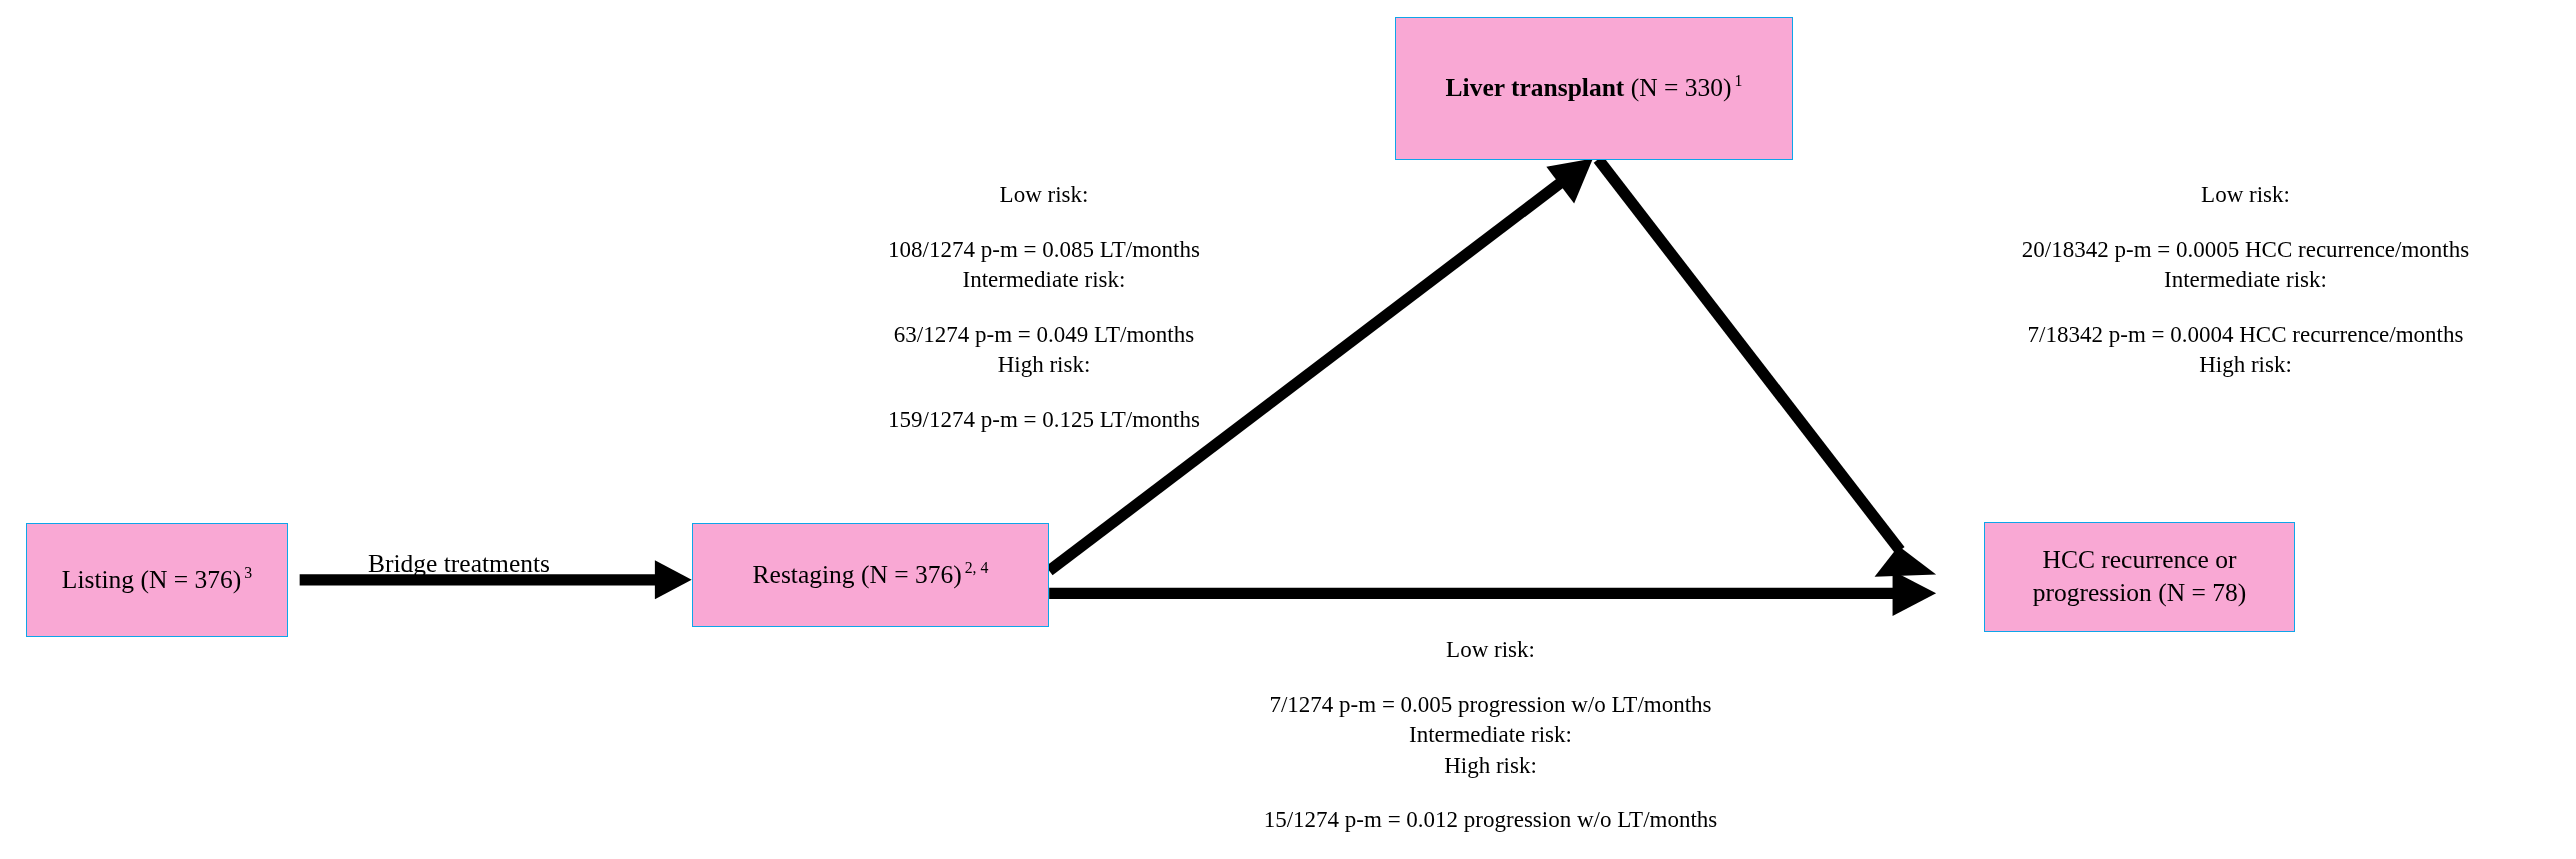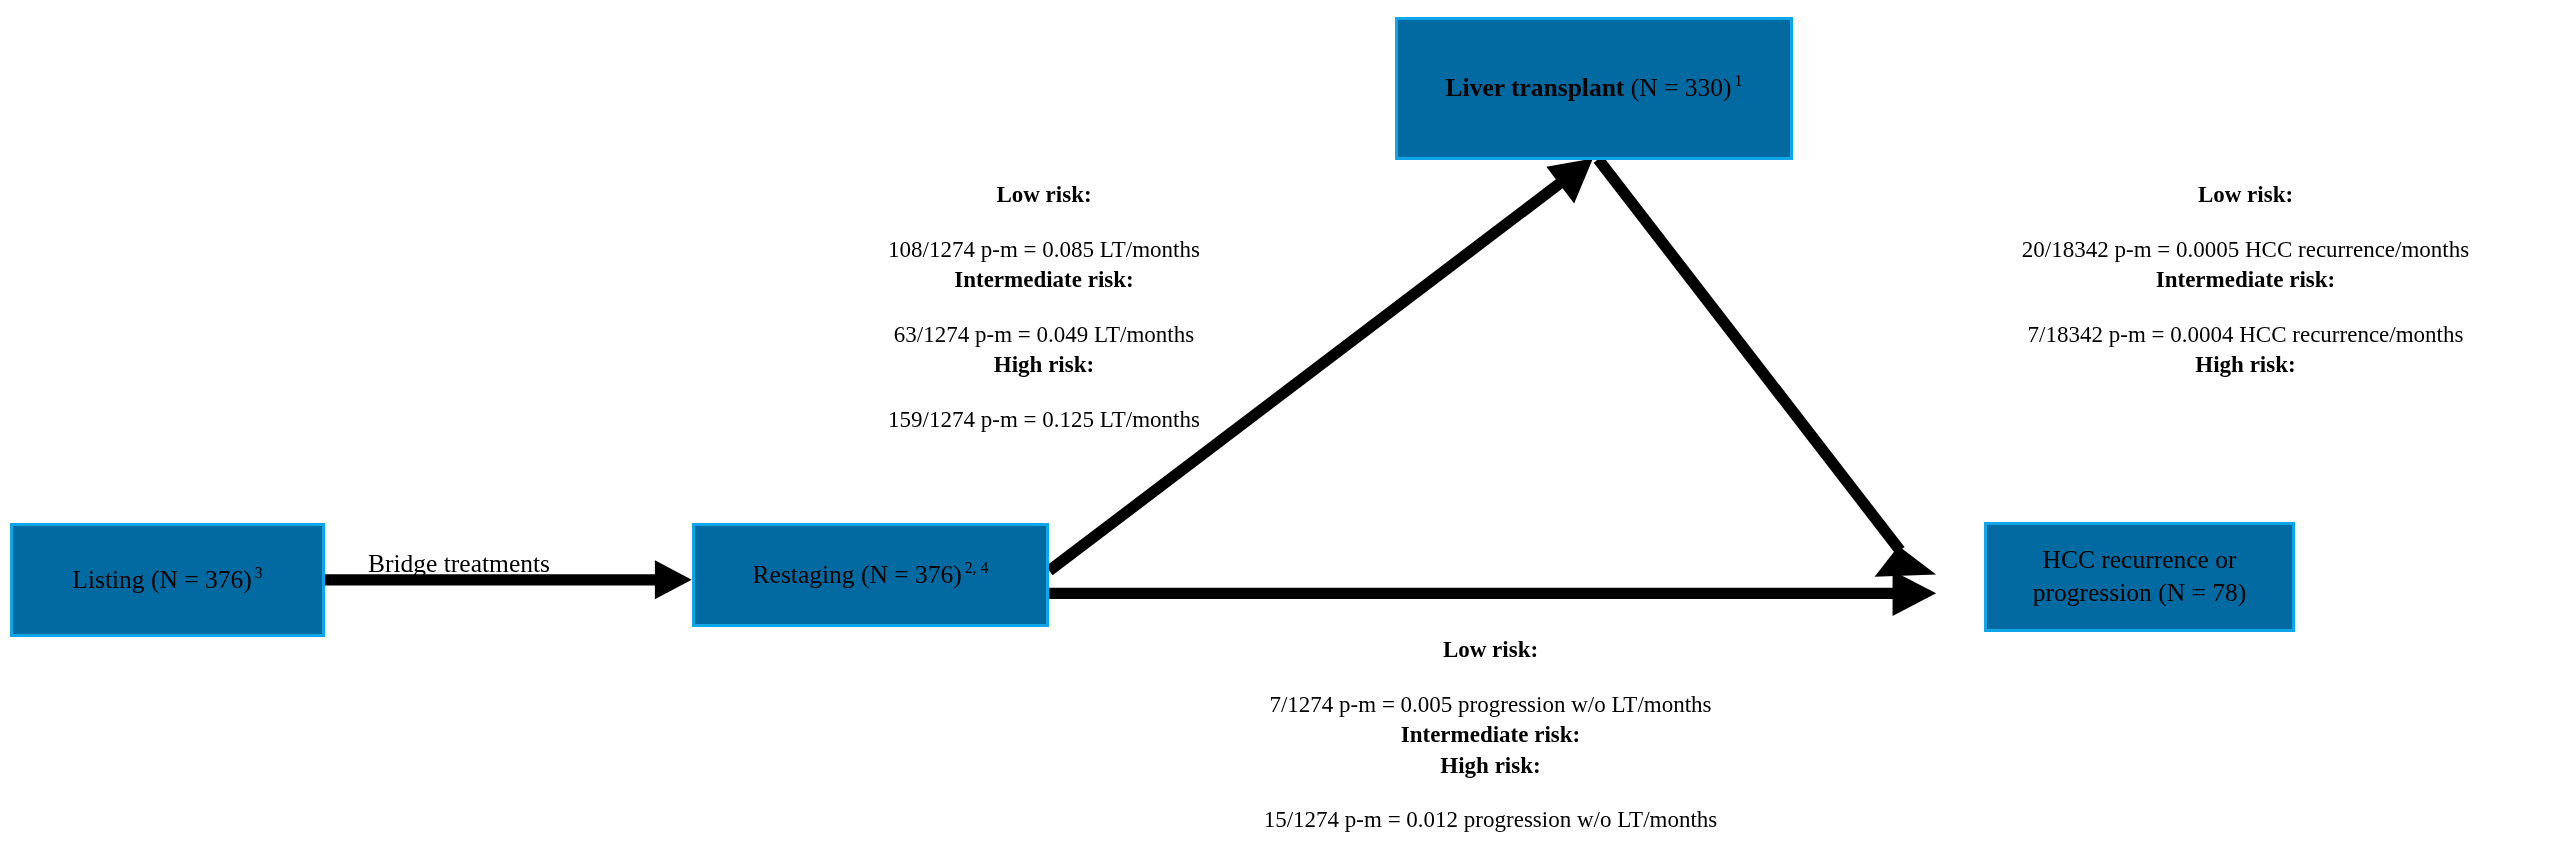--- a/index.html
+++ b/index.html
@@ -13,22 +13,22 @@
     height: 860px;
     background: #ffffff;
     font-family: "Liberation Serif", "DejaVu Serif", serif;
     color: #000000;
     overflow: hidden;
   }
   
   .node {
     position: absolute;
     box-sizing: border-box;
-    border: 3px solid #0ea5e9;
-    background: #0369a1;
+    border: 1px solid #0ea5e9;
+    background: #f9a8d4;
     display: flex;
     align-items: center;
     justify-content: center;
     text-align: center;
     line-height: 1.28;
     z-index: 3;
   }
   .node .label {
     display: block;
     white-space: nowrap;
@@ -36,21 +36,21 @@
   }
   .node .label.wrap { white-space: normal; }
   .bold { font-weight: bold; }
   sup.sfx {
     font-size: 0.62em;
     vertical-align: super;
     line-height: 0;
     padding-left: 3px;
   }
 
-  #node-listing       { left: 10px;   top: 523px; width: 315px; height: 114px; }
+  #node-listing       { left: 26px;   top: 523px; width: 262px; height: 114px; }
   #node-restaging     { left: 692px;  top: 523px; width: 357px; height: 104px; }
   #node-transplant    { left: 1395px; top: 16.5px;  width: 398px; height: 143px; }
   #node-hcc           { left: 1984px; top: 522px; width: 311px; height: 110px; }
 
   
   #arrows {
     position: absolute;
     left: 0; top: 0;
     width: 2576px;
     height: 860px;
@@ -59,21 +59,21 @@
 
   
   .annot {
     position: absolute;
     text-align: center;
     font-size: 23px;
     line-height: 1.33;
     white-space: nowrap;
     z-index: 4;
   }
-  .annot .hdr  { font-weight: bold; }
+  .annot .hdr  { font-weight: normal; }
   .annot .val  { font-weight: normal; margin-top: 24px; }
 
   #annot-lt        { left: 800px; top: 180px;  width: 488px; }
   #annot-recur     { left: 1915px; top: 180px;  width: 661px; }
   #annot-prog      { left: 1175px; top: 635px;  width: 631px; }
 
   .edge-label {
     position: absolute;
     font-size: 25.5px;
     white-space: nowrap;

